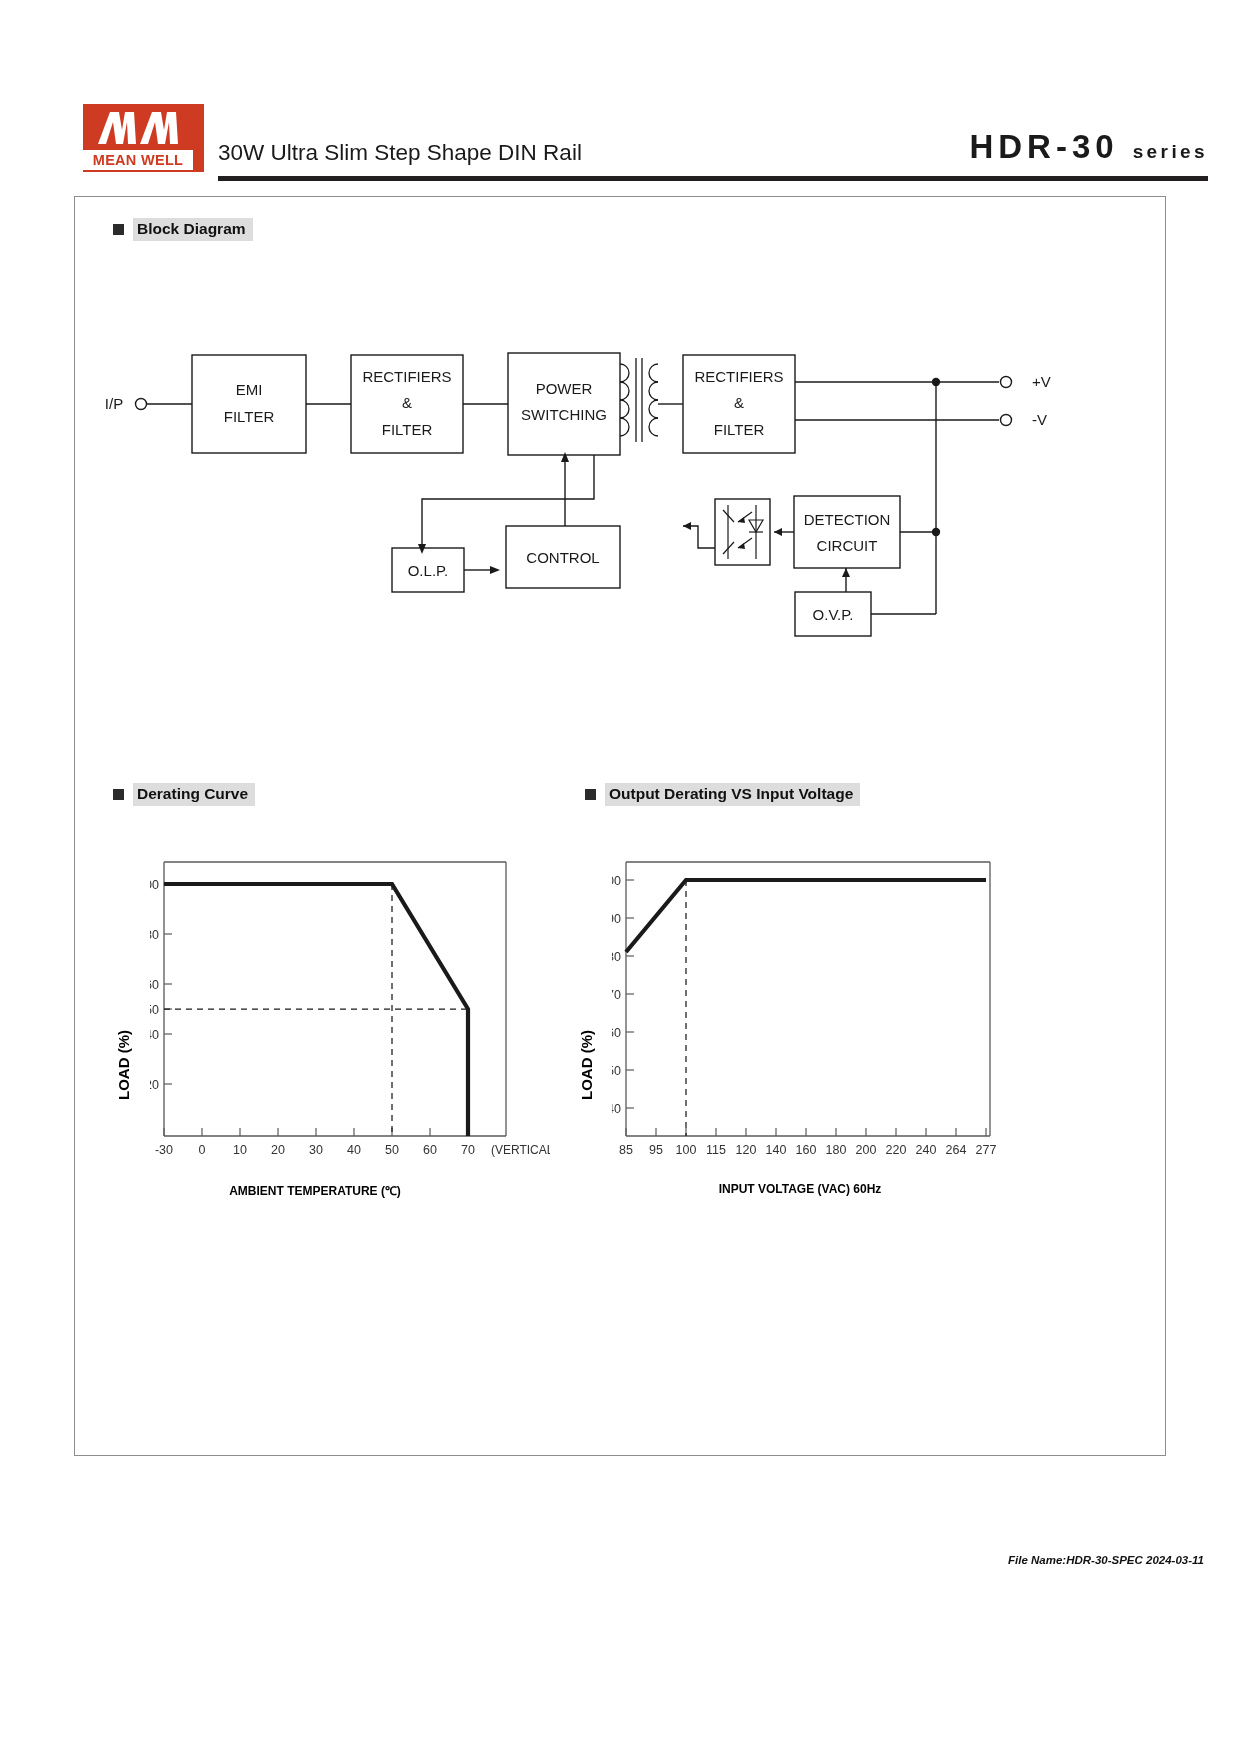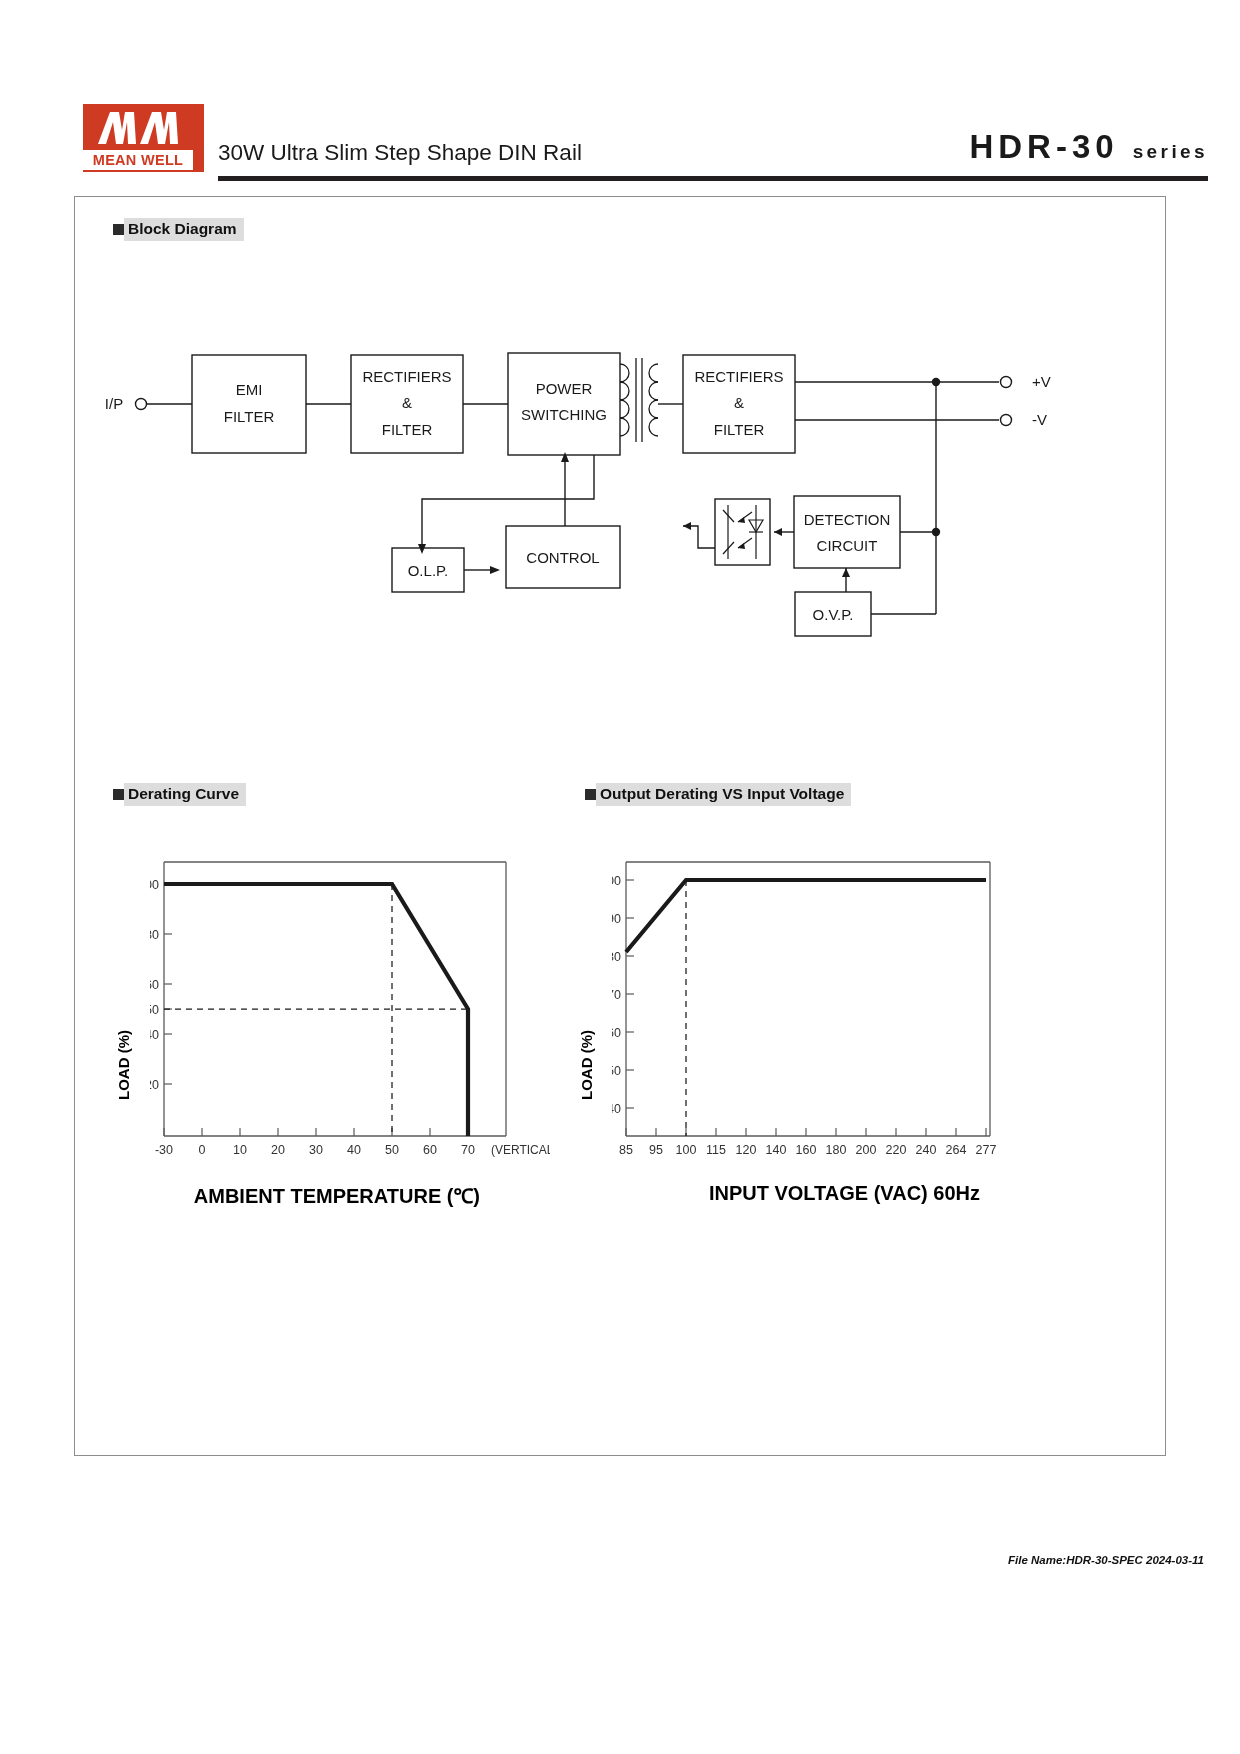--- a/index.html
+++ b/index.html
@@ -26,36 +26,36 @@
   #series-word{font-size:19px;font-weight:bold;letter-spacing:3.4px;
         color:#1a1a1a;margin-left:14px;}
   #header-rule{position:absolute;left:218px;top:176px;width:990px;height:5px;
         background:#231f20;}
 
   
   #frame{position:absolute;left:74px;top:196px;width:1092px;height:1260px;
         border:1px solid #8d8d8d;box-sizing:border-box;}
 
   
-  .sec-head{position:absolute;display:flex;align-items:center;padding-left:25px;}
+  .sec-head{position:absolute;display:flex;align-items:center;gap:9px;padding-left:25px;}
   .sec-head .sq{width:11px;height:11px;background:#2b2b2b;flex:none;}
   .sec-head .txt{background:#dddddd;font-size:15.5px;font-weight:bold;
         padding:2px 7px 3px 4px;color:#111;white-space:nowrap;}
   #sec-block{left:88px;top:218px;}
   #sec-derate{left:88px;top:783px;}
   #sec-vin{left:560px;top:783px;border-radius:8px;}
 
   
   #bd{position:absolute;left:74px;top:196px;width:1092px;height:540px;}
   #bd svg{display:block;}
 
   
   .chart{position:absolute;}
   .chart svg{display:block;}
-  .cap{position:absolute;font-size:20px;font-weight:bold;text-align:right;
+  .cap{position:absolute;font-size:12px;font-weight:bold;text-align:center;
        white-space:nowrap;}
   .ylab{position:absolute;font-size:15px;font-weight:bold;
        transform:rotate(-90deg);transform-origin:left top;white-space:nowrap;}
 
   
   #footer{position:absolute;right:36px;top:1554px;font-size:11.5px;
        font-style:italic;font-weight:bold;color:#111;white-space:nowrap;}
 </style>
 </head>
 <body>

